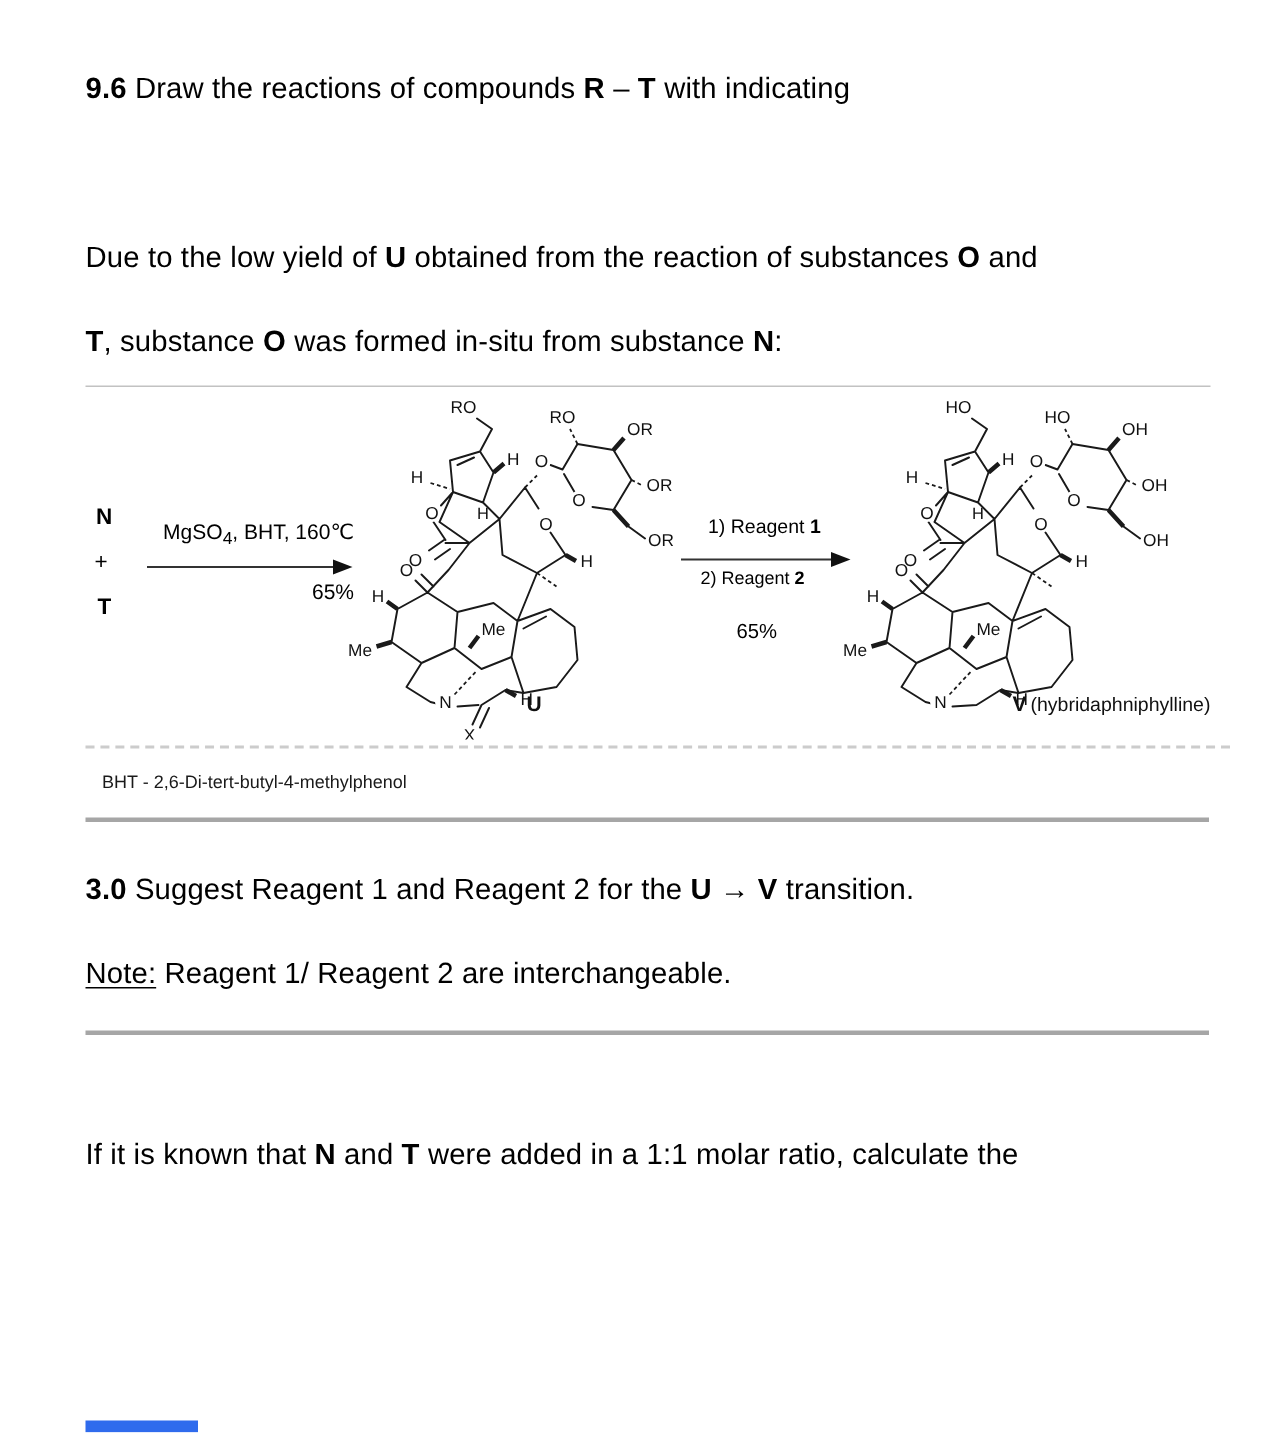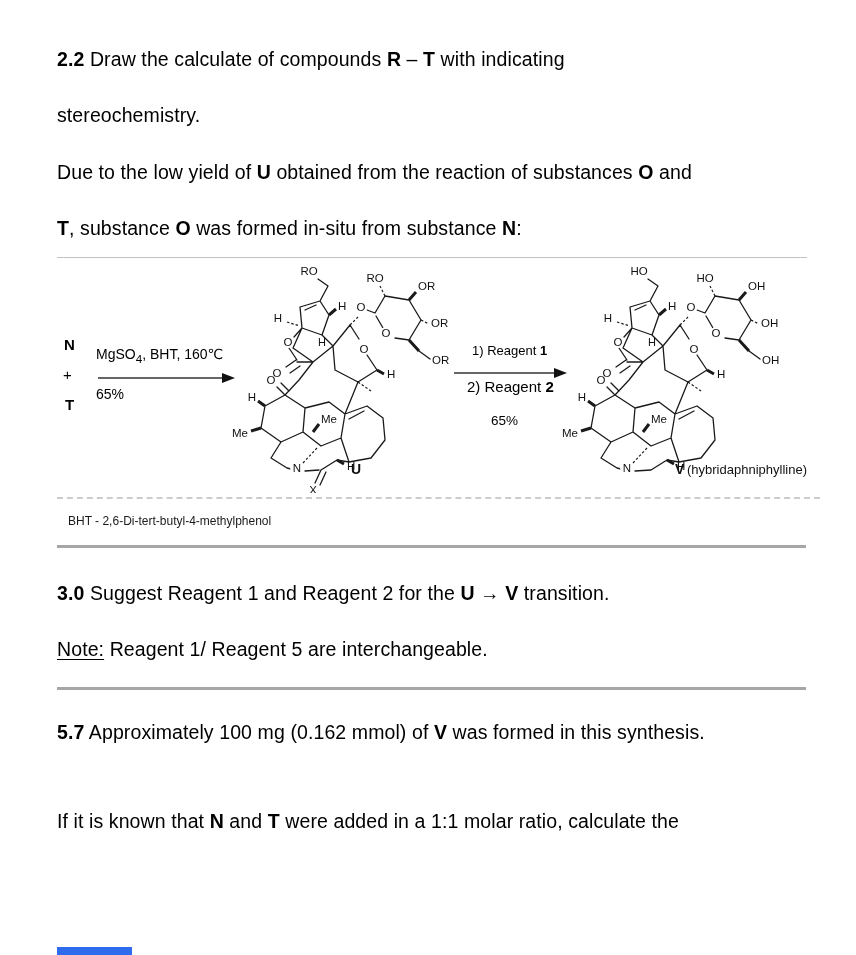--- a/index.html
+++ b/index.html
@@ -3,45 +3,42 @@
 <meta charset="utf-8">
 <style>
   html,body{margin:0;padding:0;background:#ffffff;}
   #page{position:relative;width:856px;height:955px;background:#fff;overflow:hidden;
         font-family:"Liberation Sans","DejaVu Sans",sans-serif;color:#000;}
   .line{position:absolute;left:57px;white-space:nowrap;font-size:19.5px;letter-spacing:.1px;}
   .b{font-weight:bold;}
   .un{text-decoration:underline;text-underline-offset:3px;margin-top:48px;}
   .schemetxt{position:absolute;white-space:nowrap;font-size:14px;}
   .reactant{position:absolute;font-size:15px;}
-  .ctr{text-align:left;}
+  .ctr{text-align:right;}
   .rule-thick{position:absolute;left:57px;width:749px;height:3px;background:#a6a6a6;}
   .rule-thin{position:absolute;left:57px;width:750px;border-top:1px solid #c2c2c2;}
   .rule-dash{position:absolute;left:57px;width:763px;border-top:2px dashed #cccccc;}
   .footnote{position:absolute;left:68px;font-size:12px;color:#1a1a1a;}
   svg text{font-family:"Liberation Sans","DejaVu Sans",sans-serif;font-size:11.5px;fill:#111;}
   svg text.sm{font-size:11px;}
   svg text.big{font-size:14px;font-weight:bold;}
   svg text.vname{font-size:13px;}
   .molpath{stroke:#1a1a1a;stroke-width:1.3;fill:none;stroke-linecap:round;stroke-linejoin:round;}
   .wedge{stroke:#1a1a1a;stroke-width:3;fill:none;stroke-linecap:butt;}
   .hash{stroke:#1a1a1a;stroke-width:1.2;fill:none;stroke-dasharray:2.5,2;}
   .mask{fill:#ffffff;stroke:none;}
   #blue-bar{position:absolute;left:57px;top:947px;width:75px;height:8px;}
 </style>
 </head>
 <body>
 
 <div id="page">
 
   <div class="line" style="top:48px">
-    <span class="b">2.2</span><span> Draw the calculate of compounds </span><span class="b">R</span><span> – </span><span class="b">T</span><span> with indicating</span>
-  </div>
-  <div class="line" style="top:104px">
-    <span>stereochemistry.</span>
+    <span class="b">9.6</span><span> Draw the reactions of compounds </span><span class="b">R</span><span> – </span><span class="b">T</span><span> with indicating</span>
   </div>
   <div class="line" style="top:217px">
     <span class="b">T</span><span>, substance </span><span class="b">O</span><span> was formed in-situ from substance </span><span class="b">N</span><span>:</span>
   </div>
   <div class="line" style="top:161px">
     <span>Due to the low yield of </span><span class="b">U</span><span> obtained from the reaction of substances </span><span class="b">O</span><span> and</span>
   </div>
 
   <div class="rule-thin" style="top:257px"></div>
 
@@ -109,21 +106,21 @@
     <text x="126" y="216" class="big">U</text>
   </svg>
 
   <div class="schemetxt" style="top:343px;left:472px;font-size:13px">
     <span>1) Reagent </span><span class="b">1</span>
   </div>
   <svg style="position:absolute;left:452px;top:364px" width="116" height="18">
     <line x1="2" y1="9" x2="103" y2="9" stroke="#333" stroke-width="1.4"></line>
     <polygon points="102,4 115,9 102,14" fill="#111"></polygon>
   </svg>
-  <div class="schemetxt" style="top:378px;left:467px;font-size:15px">
+  <div class="schemetxt" style="top:378px;left:467px;font-size:12px">
     <span>2) Reagent </span><span class="b">2</span>
   </div>
   <div class="schemetxt" style="top:413px;left:491px;font-size:13.5px">65%</div>
 
   <svg style="position:absolute;left:555px;top:258px" width="265" height="235" viewBox="0 0 265 235">
     <g>
       <path class="molpath" d="M95,43 L104,57 L97,77 L77,70 L75,49 Z M80,52 L91,47 M95,43 L103,28 L93,21
         M77,70 L68,90 L88,104 L108,88 L97,77
         M108,88 L125,67 L134,81 M142,97 L152,112 L133,124 L110,112 L108,88
         M150,55 L160,38 L184,42 L196,62 L184,82 L170,80 M158,70 L151,58 M142,52 L150,55
@@ -173,27 +170,24 @@
 
   <div class="rule-dash" style="top:497px"></div>
   <div class="footnote" style="top:514px">BHT - 2,6-Di-tert-butyl-4-methylphenol</div>
 
   <div class="rule-thick" style="top:545px"></div>
 
   <div class="line" style="top:582px">
     <span class="b">3.0</span><span> Suggest Reagent 1 and Reagent 2 for the </span><span class="b">U</span><span> → </span><span class="b">V</span><span> transition.</span>
   </div>
   <div class="line" style="top:638px">
-    <span class="un">Note:</span><span> Reagent 1/ Reagent 5 are interchangeable.</span>
+    <span class="un">Note:</span><span> Reagent 1/ Reagent 2 are interchangeable.</span>
   </div>
 
   <div class="rule-thick" style="top:687px"></div>
 
-  <div class="line" style="top:721px">
-    <span class="b">5.7</span><span> Approximately 100 mg (0.162 mmol) of </span><span class="b">V</span><span> was formed in this synthesis.</span>
-  </div>
-  <div class="line" style="top:810px">
+  <div class="line" style="top:759px">
     <span>If it is known that </span><span class="b">N</span><span> and </span><span class="b">T</span><span> were added in a 1:1 molar ratio, calculate the</span>
   </div>
 
   <div id="blue-bar" style="background: rgb(47, 107, 237);"></div>
 
 </div>
 
 </body></html>

